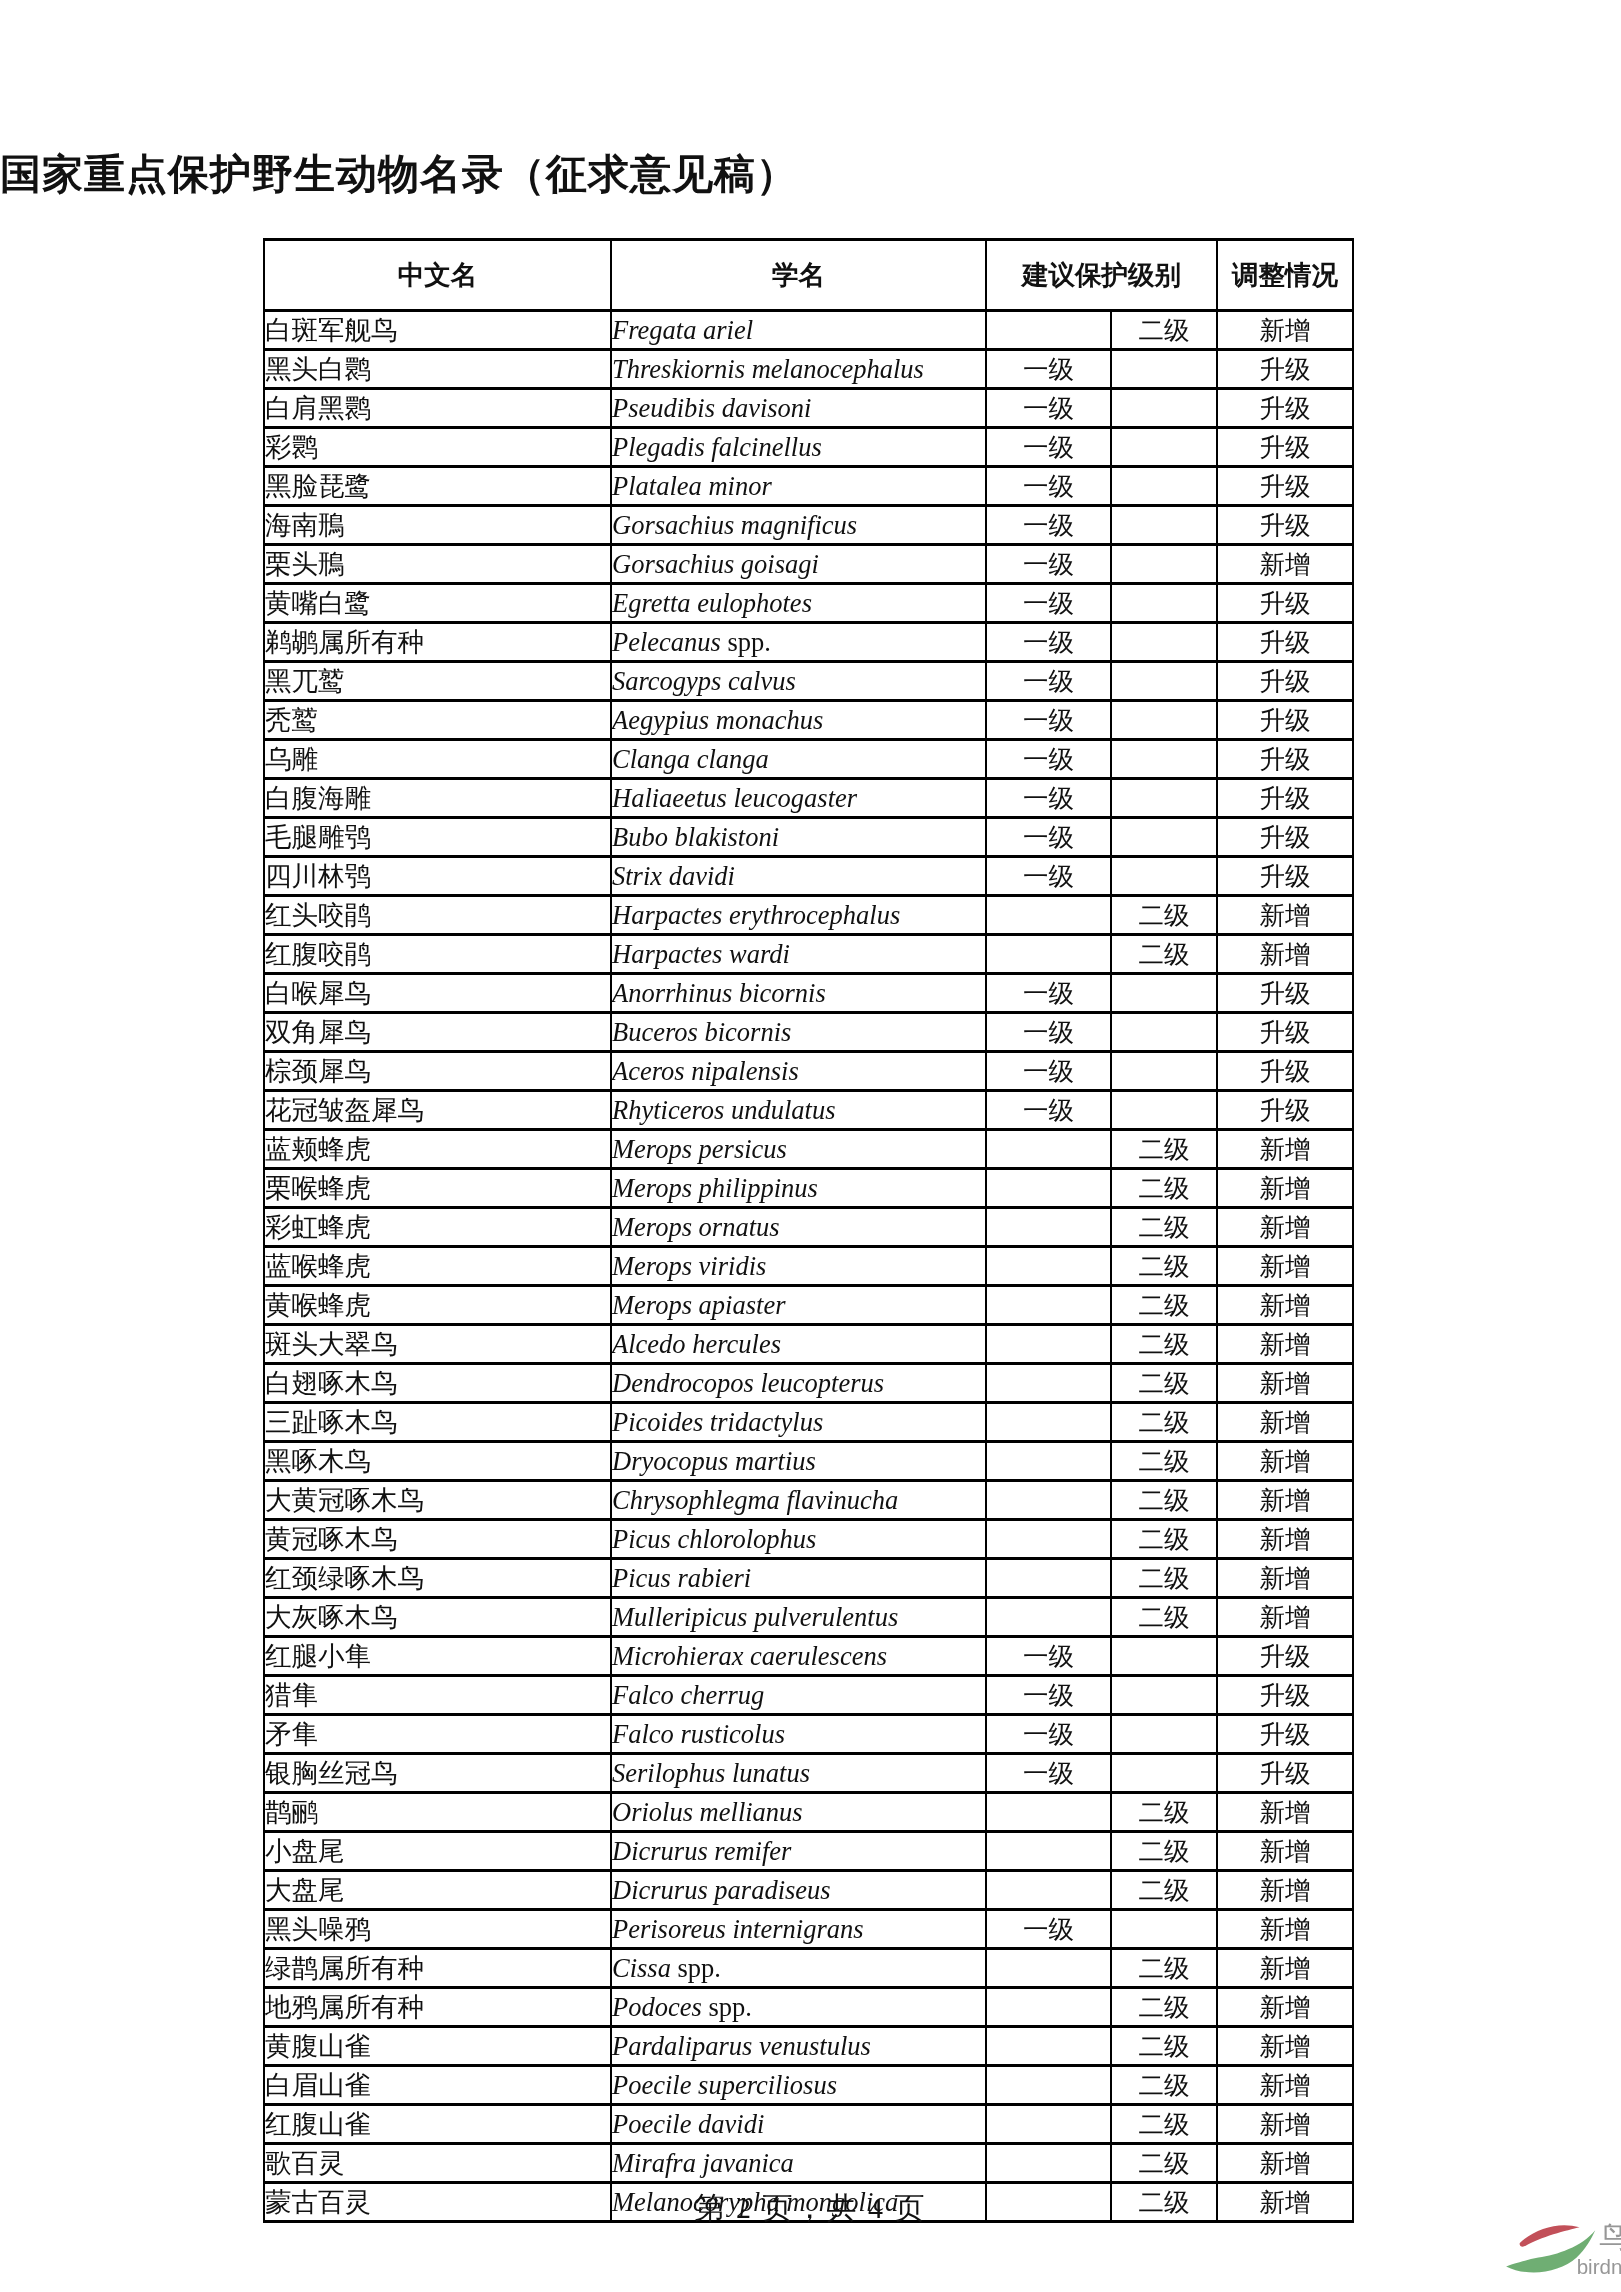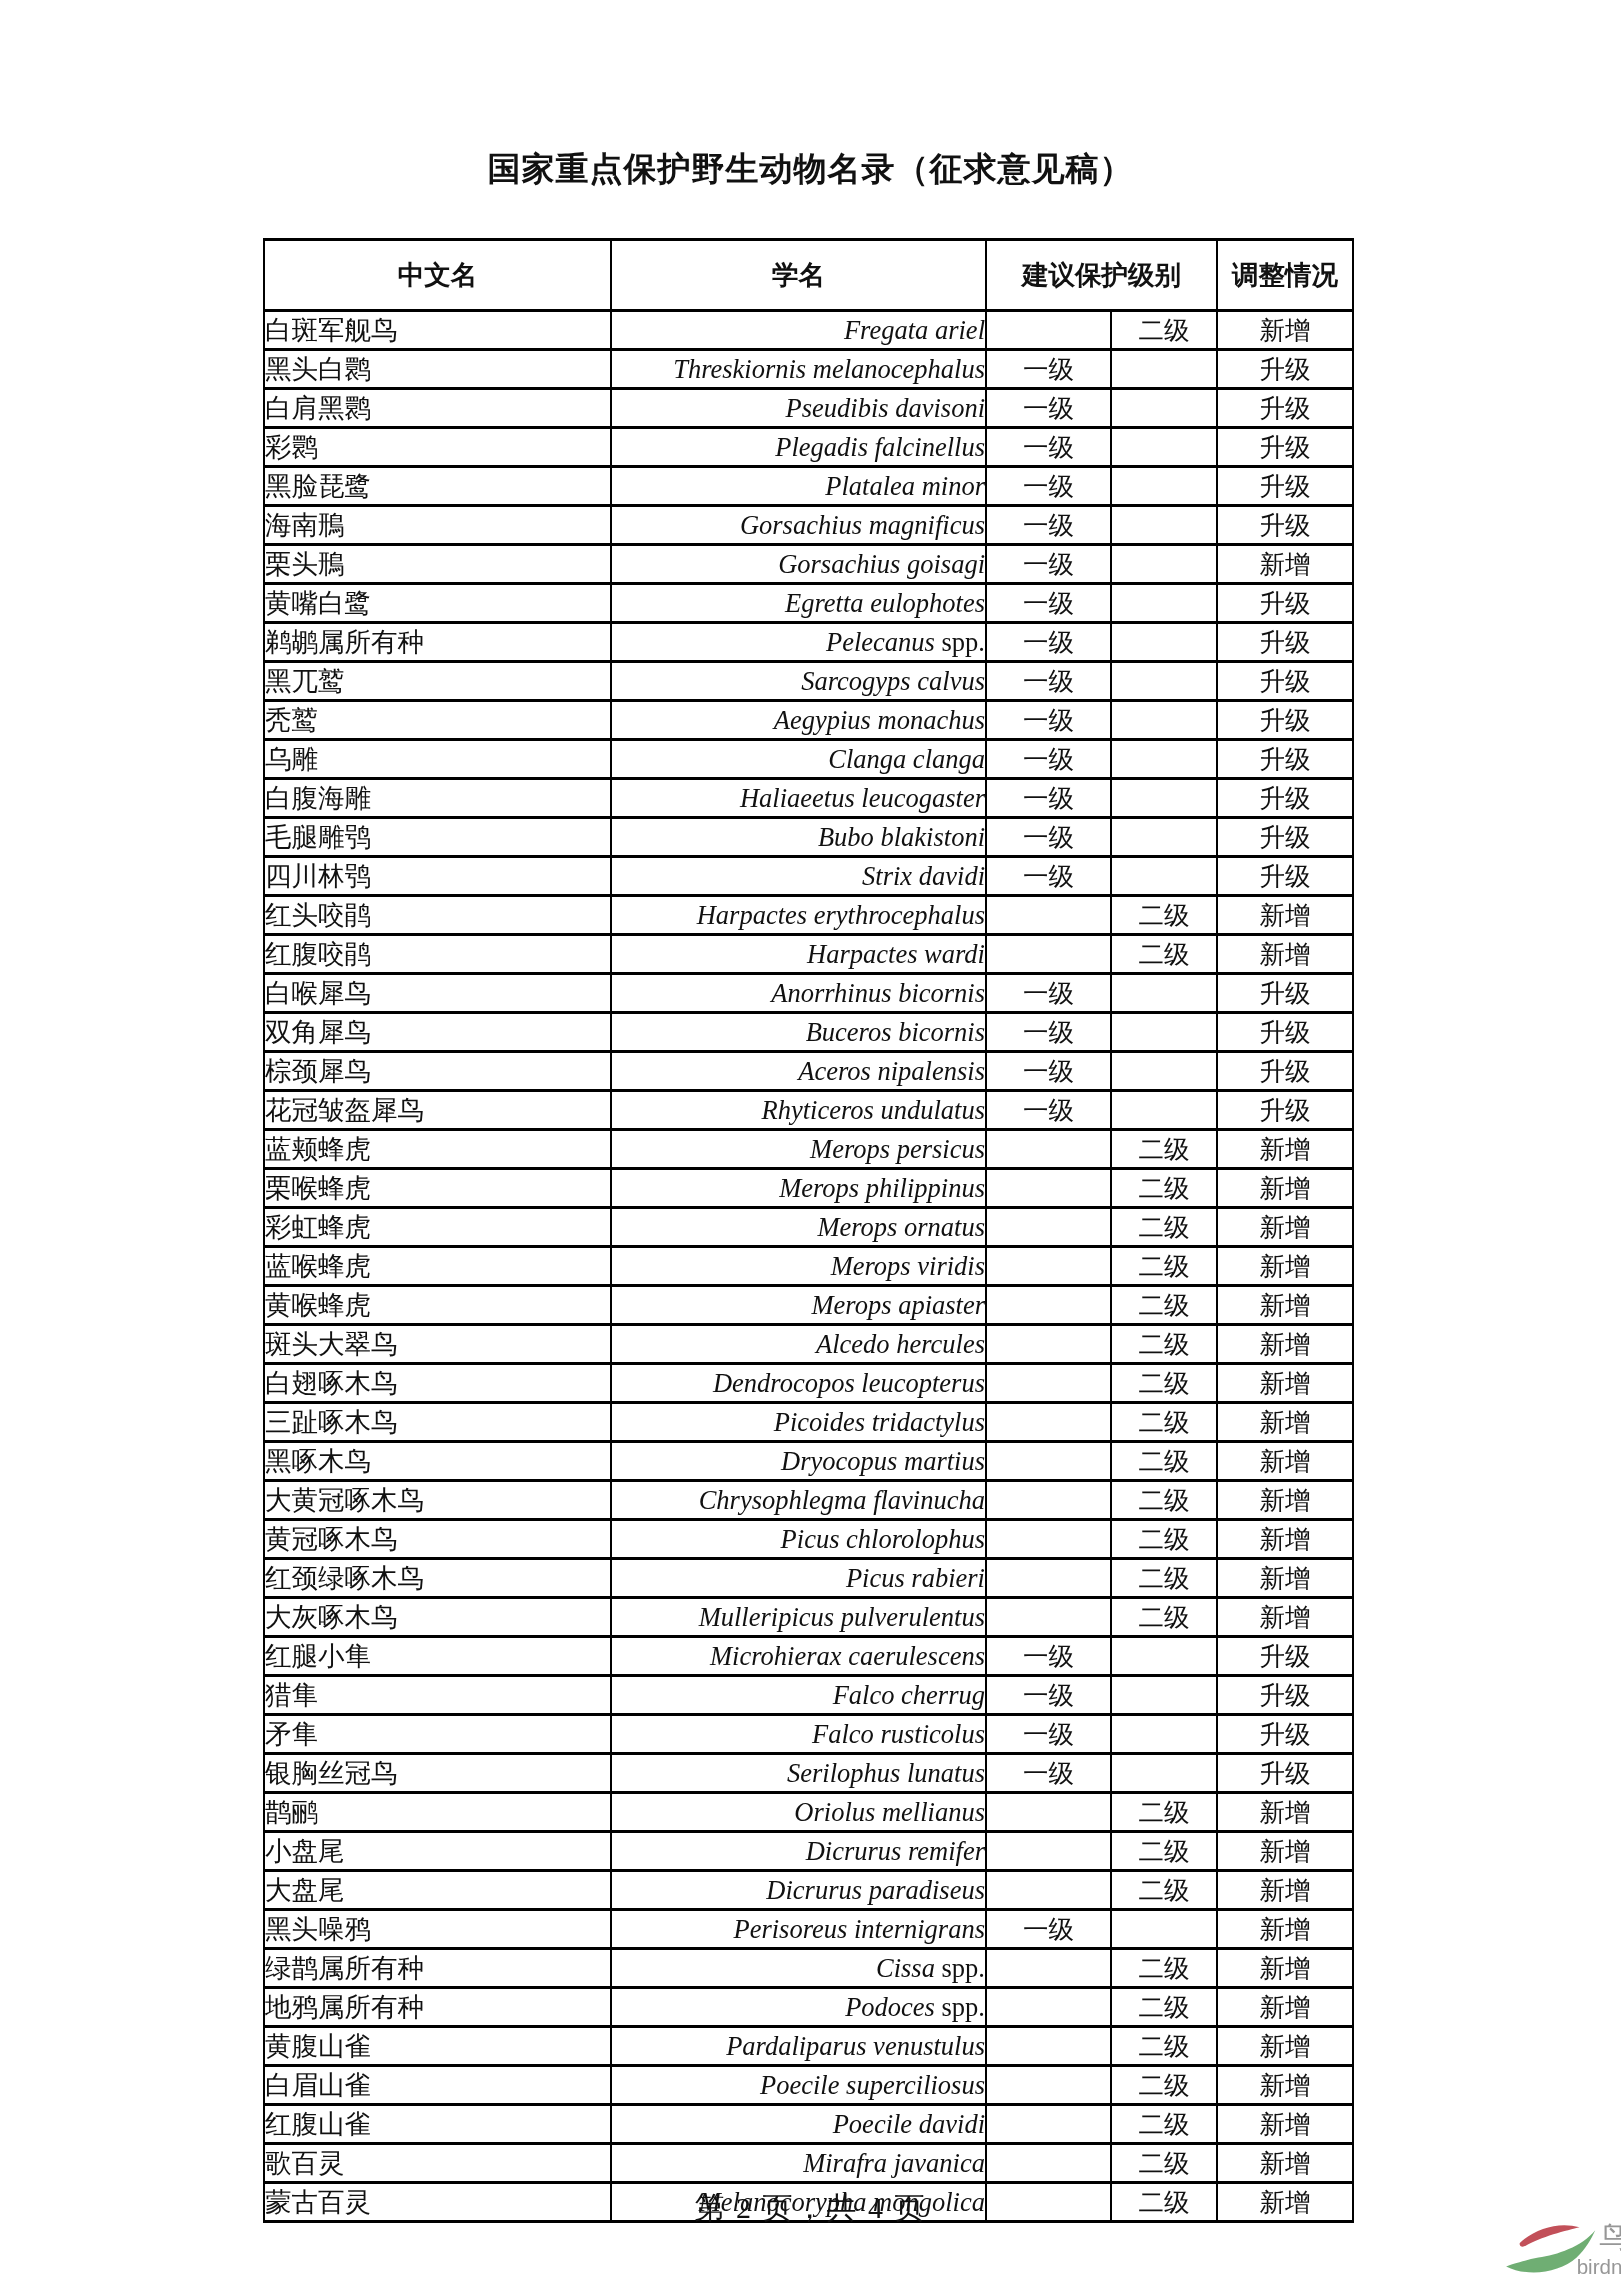--- a/index.html
+++ b/index.html
@@ -7,22 +7,21 @@
     position:relative;
     width:1621px; height:2293px;
     background:#ffffff;
     font-family:"Liberation Serif","DejaVu Serif",serif;
     color:#111;
     overflow:hidden;
   }
   .doc-title {
     position:absolute;
     top:147px; left:0; width:100%;
-    text-align:center;
-    font-size:33px; font-weight:bold;
+    font-size:41px; font-weight:bold;
     letter-spacing:1px;
     margin:0;
   }
   table.species {
     position:absolute;
     left:263px; top:238px;
     width:1090px;
     border-collapse:collapse;
     table-layout:fixed;
     border:2.9px solid #000;
@@ -41,21 +40,21 @@
     font-size:26.5px; font-weight:bold; text-align:center;
     vertical-align:middle;
   }
   table.species tbody tr { height:36px; }
   td.cn {
     font-size:26.5px; text-align:left; padding-left:29px;
     vertical-align:middle;
   }
   td.cn.bold { font-weight:bold; }
   td.sci {
-    font-size:26.5px; text-align:right; padding-left:9.8px;
+    font-size:26.5px; text-align:left; padding-left:9.8px;
     vertical-align:middle;
     margin-left:12px;
   }
   td.sci i { font-style:italic; }
   td.sci .suffix { font-style:normal; }
   td.lvl, td.adj {
     font-size:25.5px; text-align:center; vertical-align:middle;
   }
   .page-footer {
     position:absolute;

